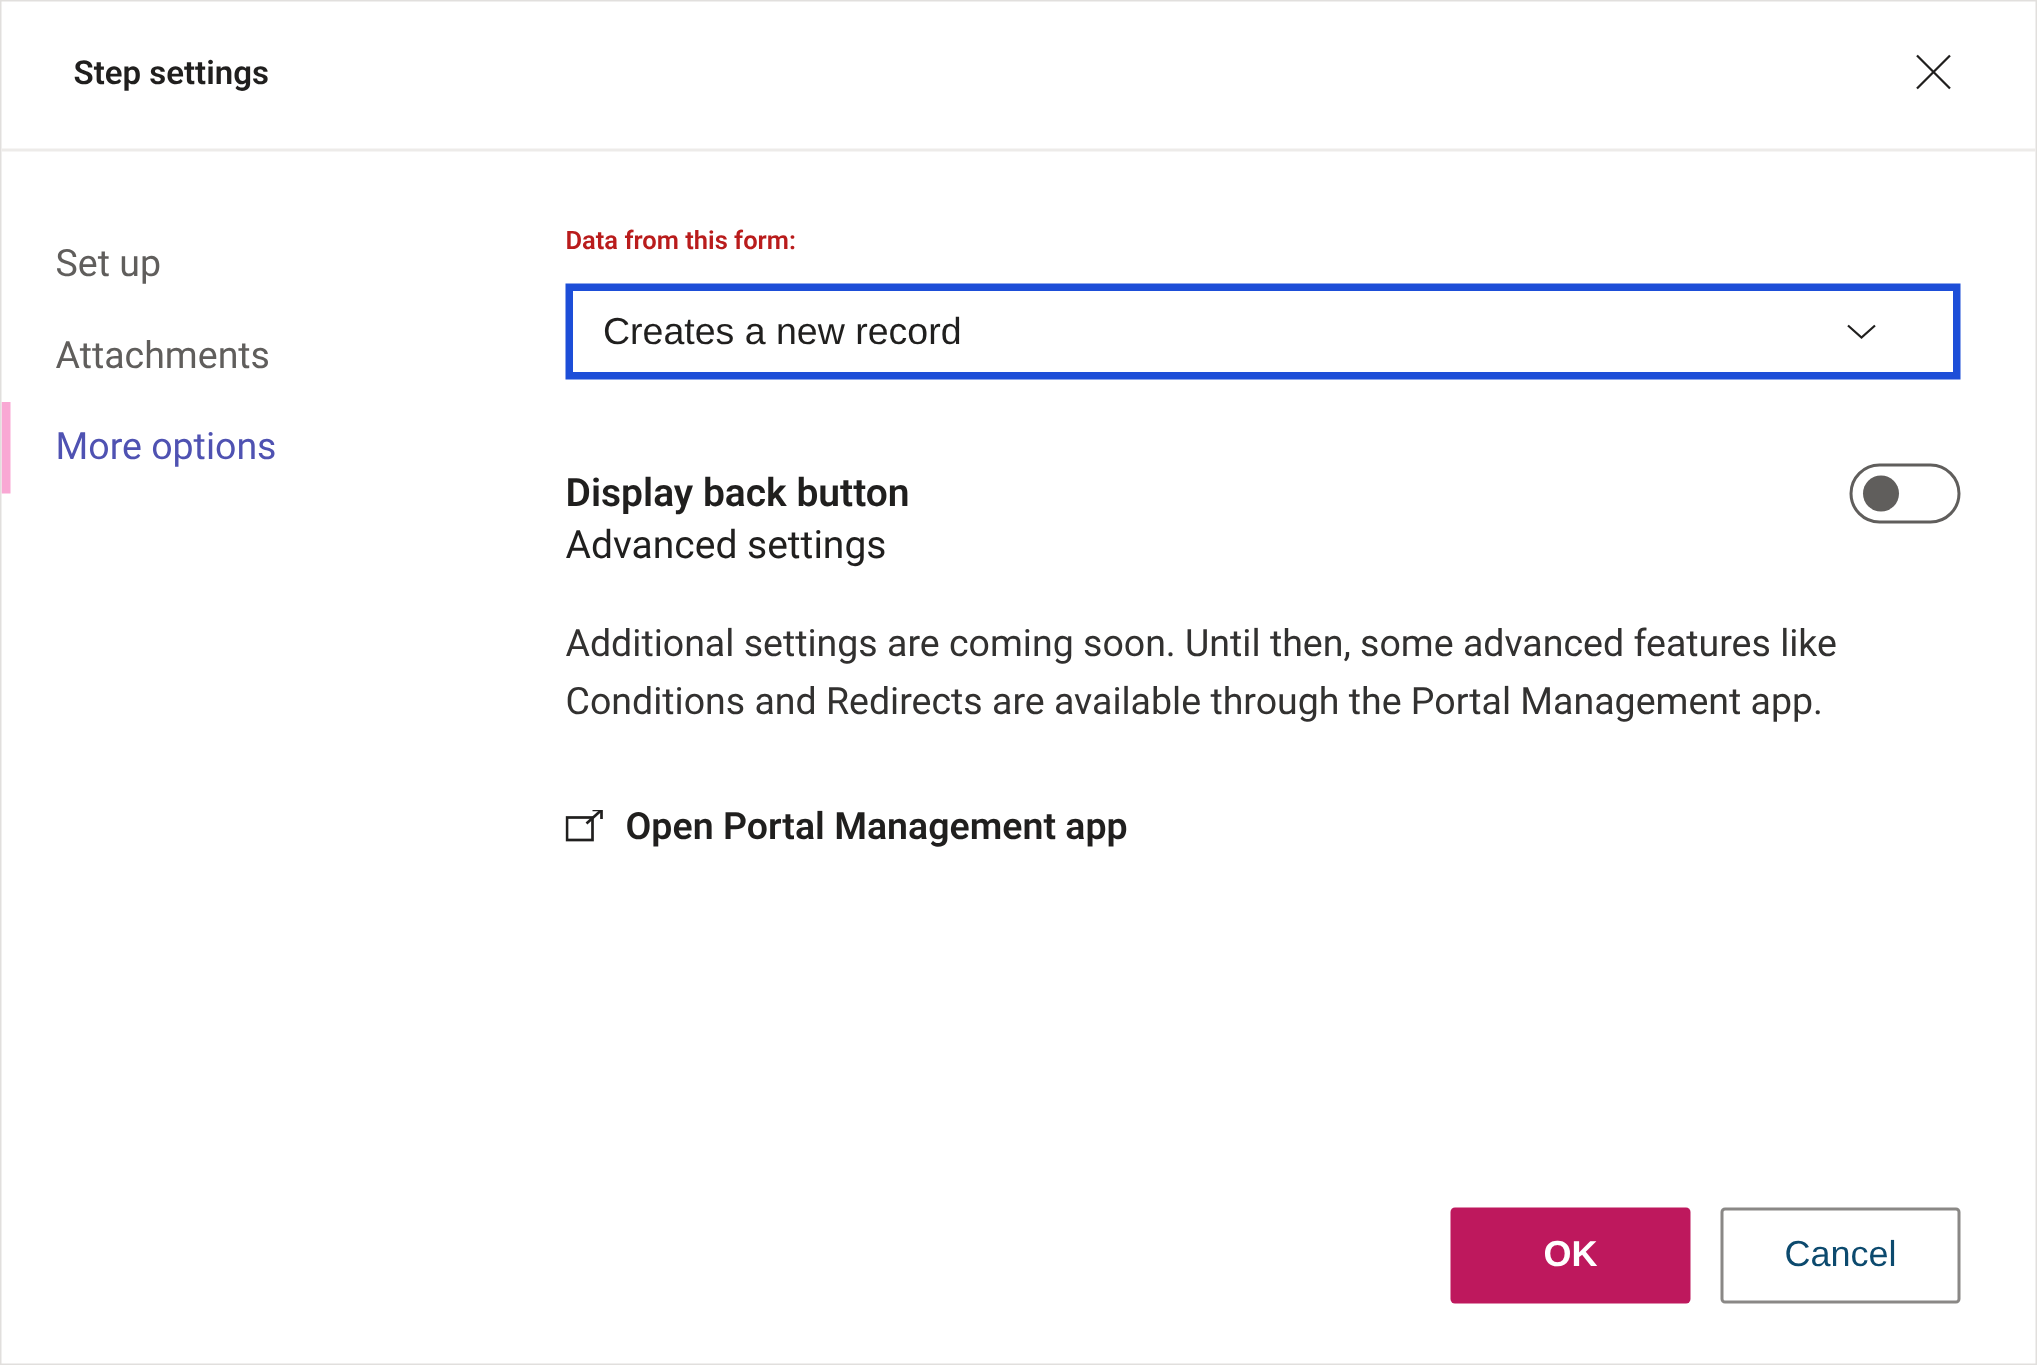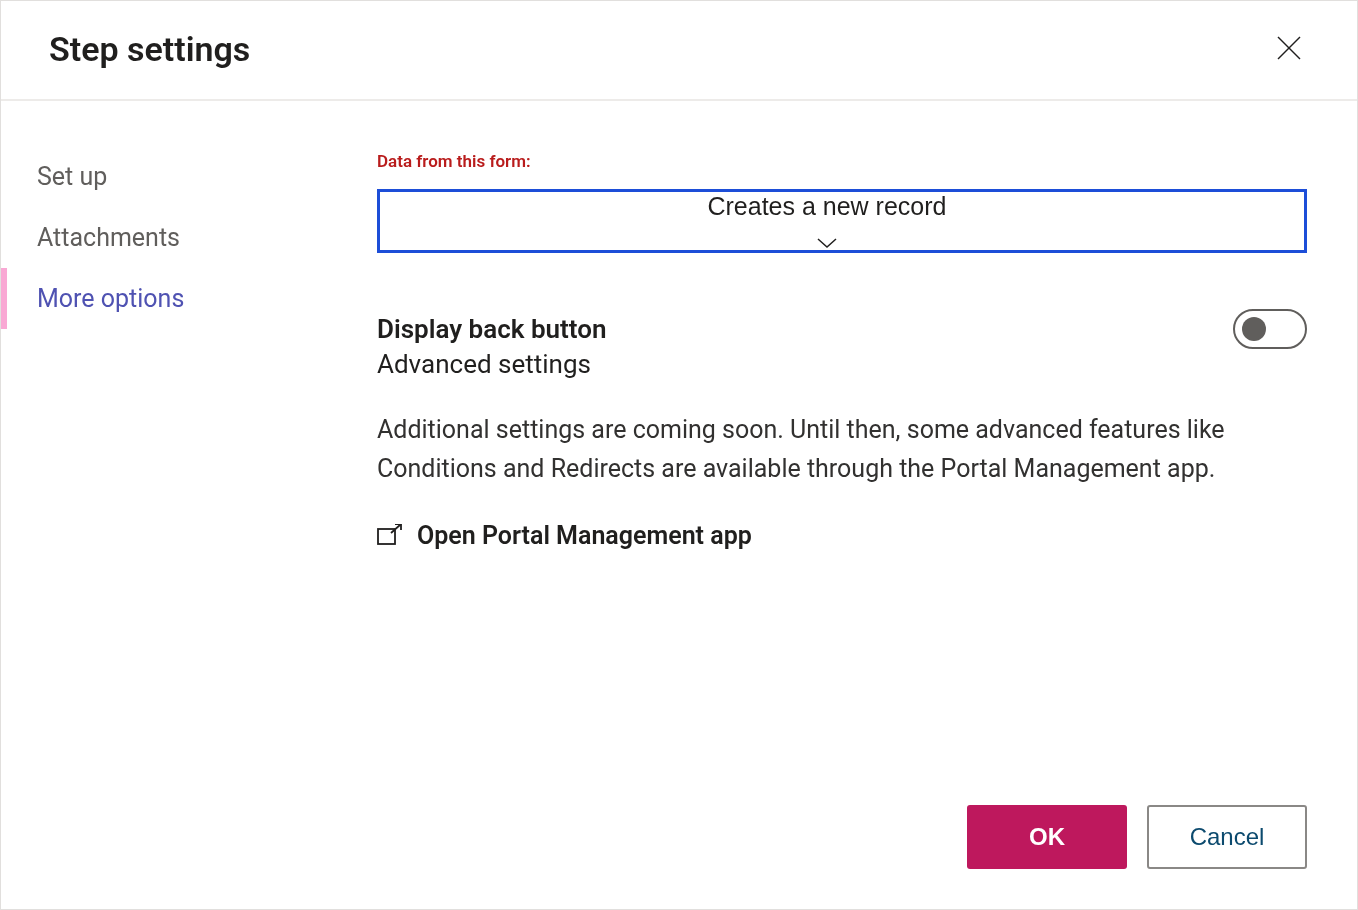--- a/index.html
+++ b/index.html
@@ -21,21 +21,21 @@
       position: relative;
     }
     .header {
       display: flex;
       justify-content: space-between;
       align-items: center;
       padding: 28px 48px 30px 48px;
       border-bottom: 2px solid #edebe9;
     }
     .header-title {
-      font-size: 34px;
+      font-size: 22px;
       font-weight: 600;
       color: #201f1e;
     }
     .close-btn {
       width: 40px;
       height: 40px;
       background: none;
       border: none;
       cursor: pointer;
       display: flex;
@@ -73,31 +73,30 @@
       color: #b91c1c;
       margin-bottom: 18px;
     }
     .select-wrapper {
       position: relative;
       width: 100%;
     }
     .select-box {
       width: 100%;
       height: 64px;
-      border: 3px solid #1d4ed8;
+      border: 5px solid #1d4ed8;
       background: #fff;
       padding: 0 50px 0 20px;
       font-size: 25px;
       color: #201f1e;
       text-align: left;
       cursor: pointer;
       display: flex;
       align-items: center;
       justify-content: space-between;
-      flex-direction: column;
     }
     .chevron {
       display: inline-flex;
     }
     .toggle-row {
       display: flex;
       justify-content: space-between;
       align-items: center;
       margin-top: 56px;
     }
@@ -132,21 +131,21 @@
     }
     .section-text {
       font-size: 25px;
       color: #323130;
       line-height: 1.55;
     }
     .link-row {
       display: flex;
       align-items: center;
       gap: 14px;
-      margin-top: 32px;
+      margin-top: 48px;
       cursor: pointer;
       text-align: center;
     }
     .link-icon {
       display: inline-flex;
     }
     .link-text {
       font-size: 25px;
       font-weight: 600;
       color: #201f1e;

